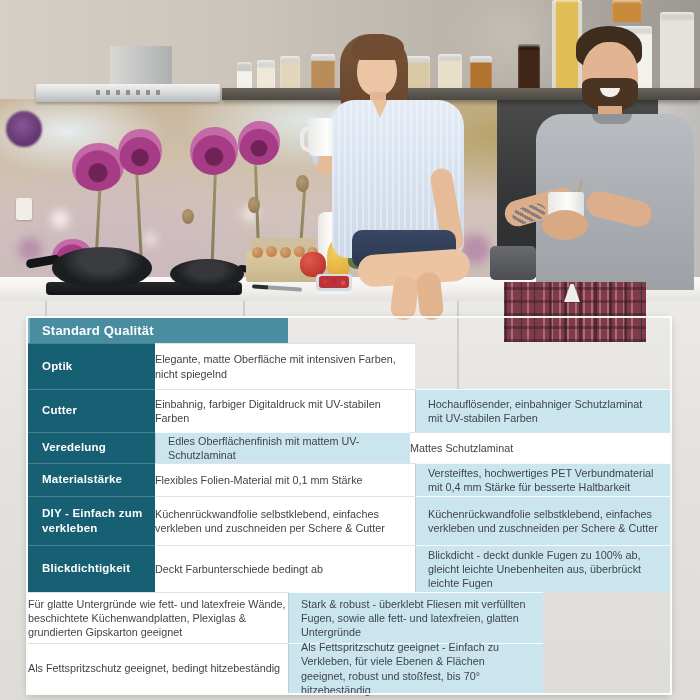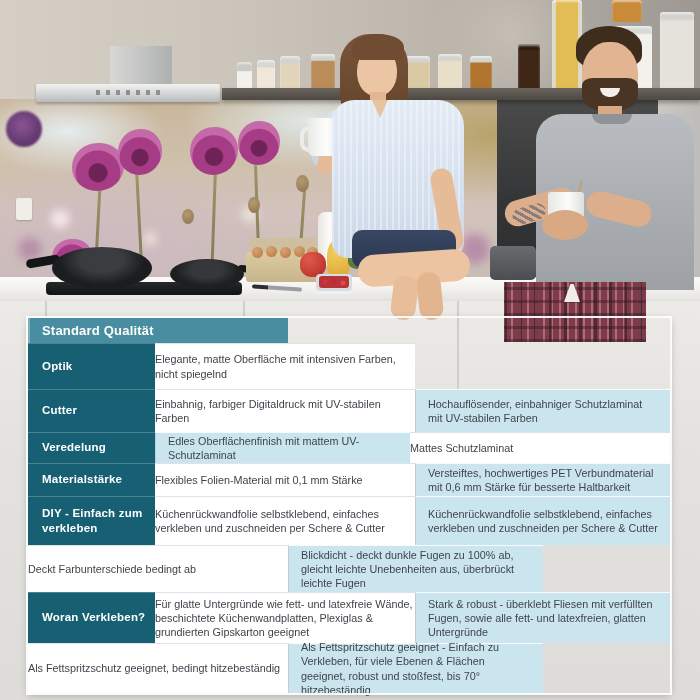--- a/index.html
+++ b/index.html
@@ -252,33 +252,33 @@
       <div class="cell p">Hochauflösender, einbahniger Schutzlaminat mit UV-stabilen Farben</div>
     </div>
     <div class="trow" style="height:31px">
       <div class="cell f">Veredelung</div>
       <div class="cell p">Edles Oberflächenfinish mit mattem UV-Schutzlaminat</div>
       <div class="cell s">Mattes Schutzlaminat</div>
     </div>
     <div class="trow" style="height:33px">
       <div class="cell f">Materialstärke</div>
       <div class="cell s">Flexibles Folien-Material mit 0,1 mm Stärke</div>
-      <div class="cell p">Versteiftes, hochwertiges PET Verbundmaterial mit 0,6 mm Stärke für besserte Haltbarkeit</div>
+      <div class="cell p">Versteiftes, hochwertiges PET Verbundmaterial mit 0,4 mm Stärke für besserte Haltbarkeit</div>
     </div>
     <div class="trow" style="height:49px">
       <div class="cell f">DIY - Einfach zum verkleben</div>
       <div class="cell s">Küchenrückwandfolie selbstklebend, einfaches verkleben und zuschneiden per Schere &amp; Cutter</div>
       <div class="cell p">Küchenrückwandfolie selbstklebend, einfaches verkleben und zuschneiden per Schere &amp; Cutter</div>
     </div>
     <div class="trow" style="height:47px">
+      <div class="cell f">Blickdichtigkeit</div>
       <div class="cell s">Deckt Farbunterschiede bedingt ab</div>
       <div class="cell p">Blickdicht - deckt dunkle Fugen zu 100% ab, gleicht leichte Unebenheiten aus, überbrückt leichte Fugen</div>
     </div>
     <div class="trow" style="height:51px">
-      <div class="cell f">Woran Verkleben?</div>
       <div class="cell s">Für glatte Untergründe wie fett- und latexfreie Wände, beschichtete Küchenwandplatten, Plexiglas &amp; grundierten Gipskarton geeignet</div>
       <div class="cell p">Stark &amp; robust - überklebt Fliesen mit verfüllten Fugen, sowie alle fett- und latexfreien, glatten Untergründe</div>
     </div>
     <div class="trow" style="height:50px">
       <div class="cell s">Als Fettspritzschutz geeignet, bedingt hitzebeständig</div>
       <div class="cell p">Als Fettspritzschutz geeignet - Einfach zu Verkleben, für viele Ebenen &amp; Flächen geeignet, robust und stoßfest, bis 70° hitzebeständig</div>
     </div>
   </div>
 </div>
 

